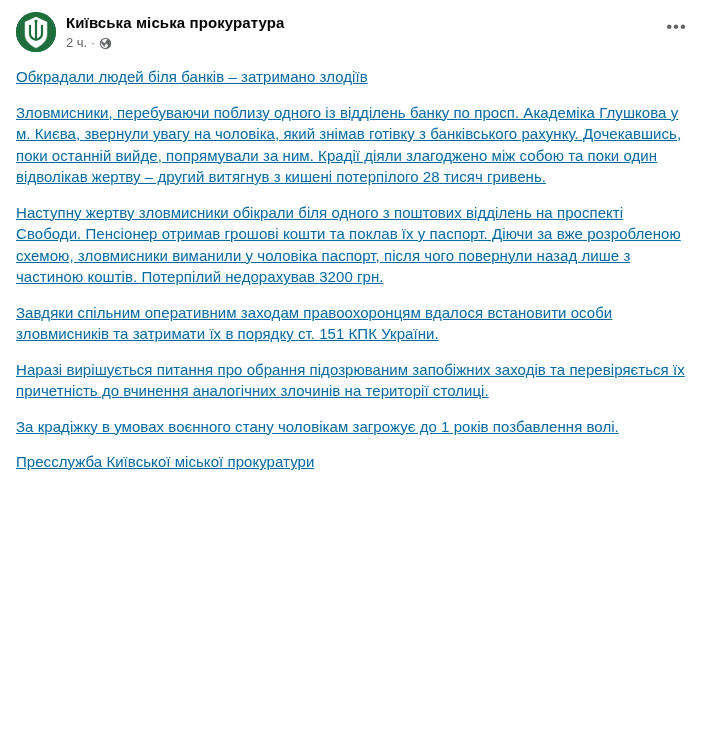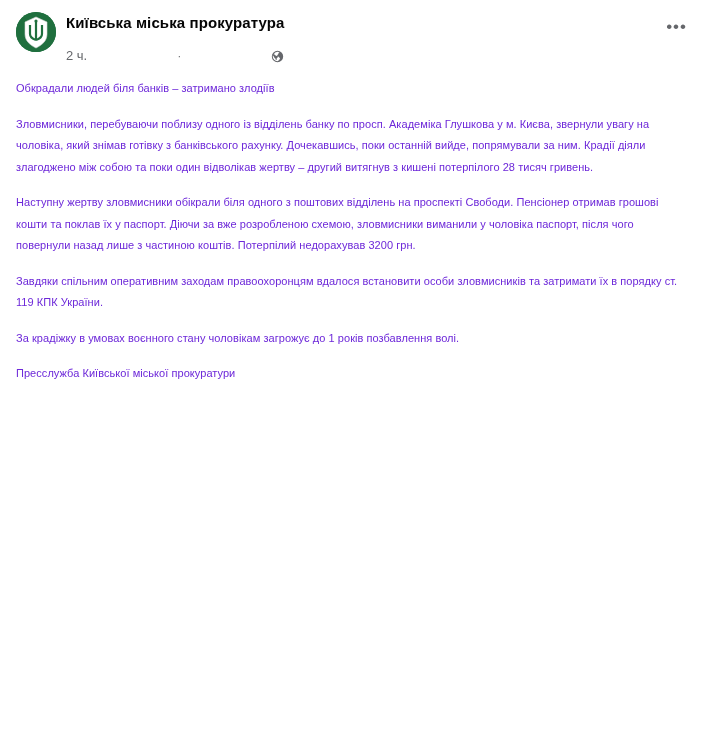--- a/index.html
+++ b/index.html
@@ -49,25 +49,24 @@
   .page-name {
     font-size: 15px;
     font-weight: bold;
     color: #050505;
     line-height: 19px;
     letter-spacing: 0.1px;
   }
   .meta-line {
     display: flex;
     align-items: center;
-    margin-top: 16px;
+    margin-top: 3px;
     color: #65676b;
     font-size: 13px;
     line-height: 16px;
-    justify-content: space-between;
   }
   .meta-sep {
     margin: 0 4px;
     font-size: 11px;
     line-height: 16px;
   }
   .globe-icon {
     display: inline-flex;
     align-items: center;
   }
@@ -76,24 +75,25 @@
     right: 0;
     top: 6px;
     color: #65676b;
     font-size: 17px;
     letter-spacing: 1px;
     line-height: 17px;
     cursor: pointer;
     user-select: none;
   }
   .post-body {
-    font-size: 11px;
+    font-size: 15px;
     line-height: 21.5px;
-    color: #6d28d9;
+    color: #0369a1;
     letter-spacing: 0.05px;
+    text-decoration: underline;
   }
   .post-body p {
     margin: 0 0 14px 0;
   }
   .post-body p:last-child {
     margin-bottom: 0;
   }
 </style>
 </head>
 <body>
@@ -126,18 +126,19 @@
       </div>
     </div>
 
     <div class="menu-dots">•••</div>
   </div>
 
   <div class="post-body">
     <p>Обкрадали людей біля банків – затримано злодіїв</p>
     <p>Зловмисники, перебуваючи поблизу одного із відділень банку по просп. Академіка Глушкова у м. Києва, звернули увагу на чоловіка, який знімав готівку з банківського рахунку. Дочекавшись, поки останній вийде, попрямували за ним. Крадії діяли злагоджено між собою та поки один відволікав жертву – другий витягнув з кишені потерпілого 28 тисяч гривень.</p>
     <p>Наступну жертву зловмисники обікрали біля одного з поштових відділень на проспекті Свободи. Пенсіонер отримав грошові кошти та поклав їх у паспорт. Діючи за вже розробленою схемою, зловмисники виманили у чоловіка паспорт, після чого повернули назад лише з частиною коштів. Потерпілий недорахував 3200 грн.</p>
-    <p>Завдяки спільним оперативним заходам правоохоронцям вдалося встановити особи зловмисників та затримати їх в порядку ст. 119 КПК України.</p>
+    <p>Завдяки спільним оперативним заходам правоохоронцям вдалося встановити особи зловмисників та затримати їх в порядку ст. 151 КПК України.</p>
+    <p>Наразі вирішується питання про обрання підозрюваним запобіжних заходів та перевіряється їх причетність до вчинення аналогічних злочинів на території столиці.</p>
     <p>За крадіжку в умовах воєнного стану чоловікам загрожує до 1 років позбавлення волі.</p>
     <p>Пресслужба Київської міської прокуратури</p>
   </div>
 
 </div>
 
 </body></html>

